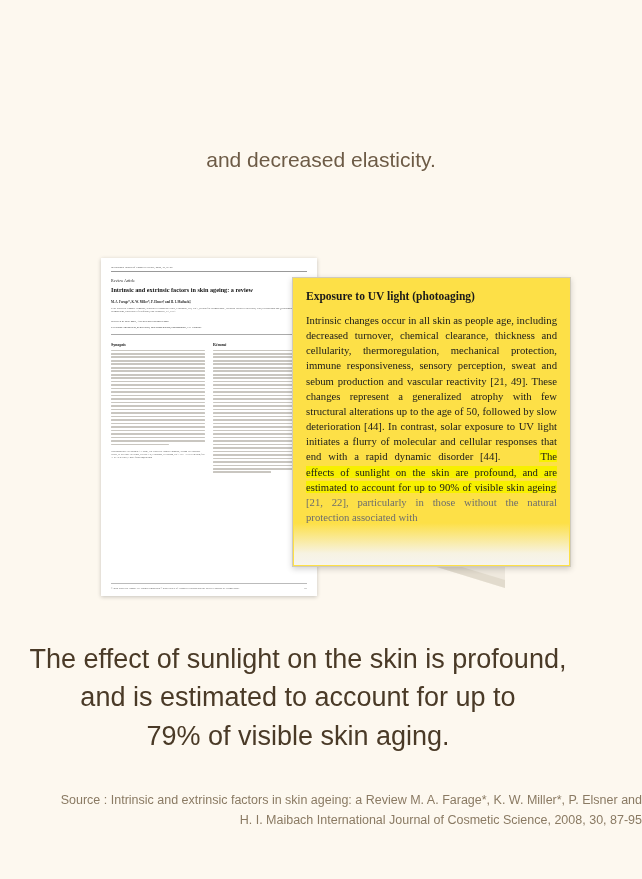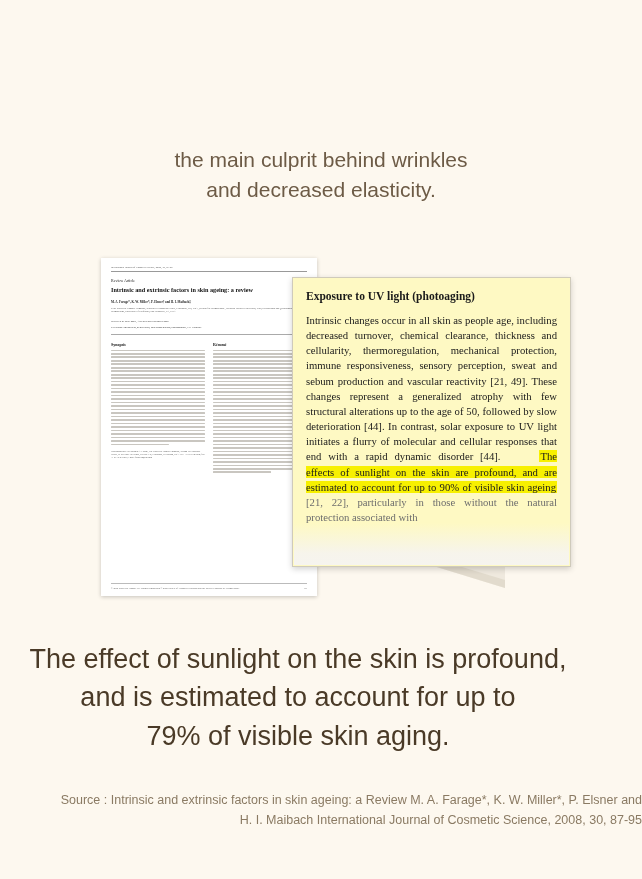--- a/index.html
+++ b/index.html
@@ -173,21 +173,21 @@
     color: #555;
   }
 
   
   .callout {
     position: absolute;
     left: 292px;
     top: 29px;
     width: 279px;
     height: 290px;
-    background: #fef9c3;
+    background: #fde047;
     border: 1px solid #cfcabb;
     box-shadow: 0 2px 6px rgba(0,0,0,0.18);
     padding: 12px 13px 10px 13px;
     box-sizing: border-box;
     font-family: "Liberation Serif", serif;
   }
   .callout h3 {
     margin: 0 0 9px 0;
     font-size: 11.5px;
     font-weight: bold;
@@ -244,21 +244,20 @@
     color: #8a7a63;
   }
 </style>
 </head>
 <body>
 
 <div class="page">
 
 
   <div class="subhead">
-    <span class="l1">the main culprit behind wrinkles</span>
     <span class="l2">and decreased elasticity.</span>
   </div>
 
   <div class="figure">
 
     <svg class="cone" viewBox="0 0 300 330">
       <polygon points="20,225 20,270 215,330 215,20" fill="#e9e4d8" opacity="0.75"></polygon>
       <polygon points="20,225 215,20 215,28 20,232" fill="#d8d2c2" opacity="0.6"></polygon>
       <polygon points="20,270 215,330 215,322 20,263" fill="#d8d2c2" opacity="0.6"></polygon>
     </svg>

